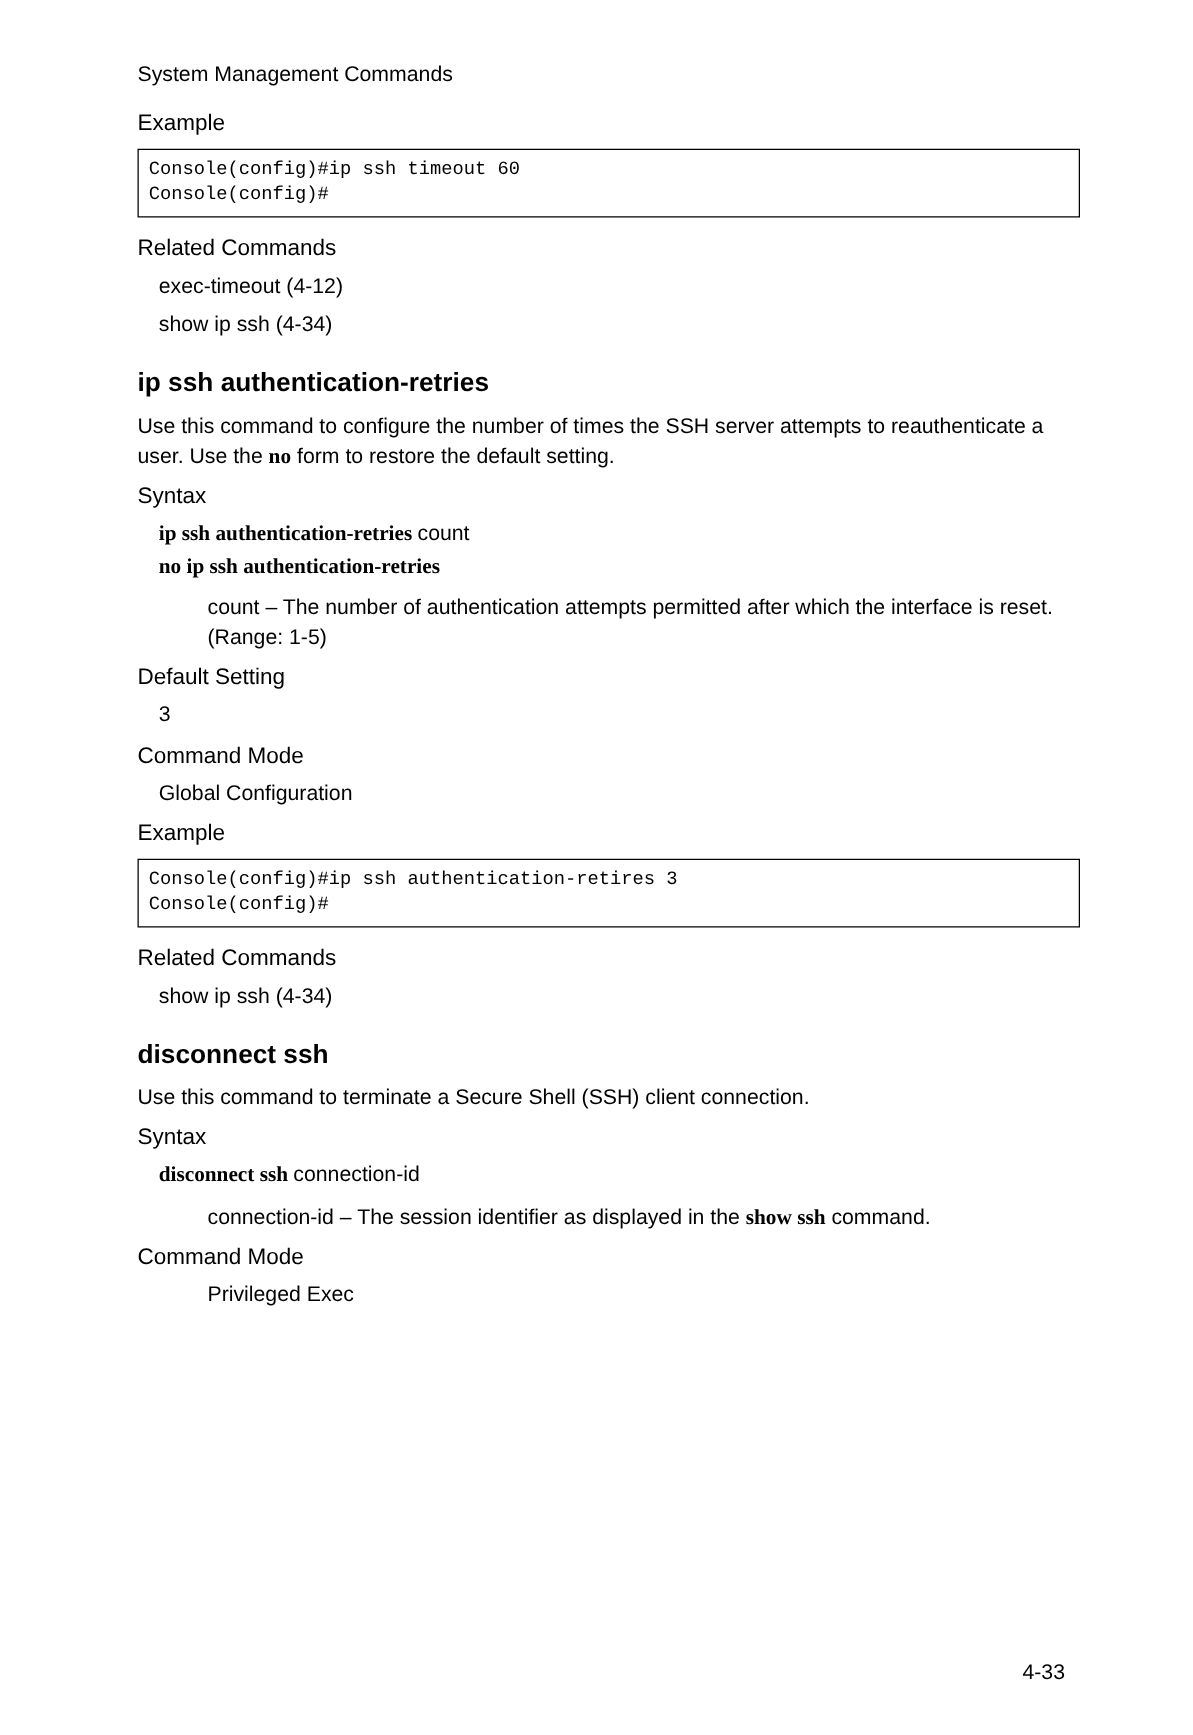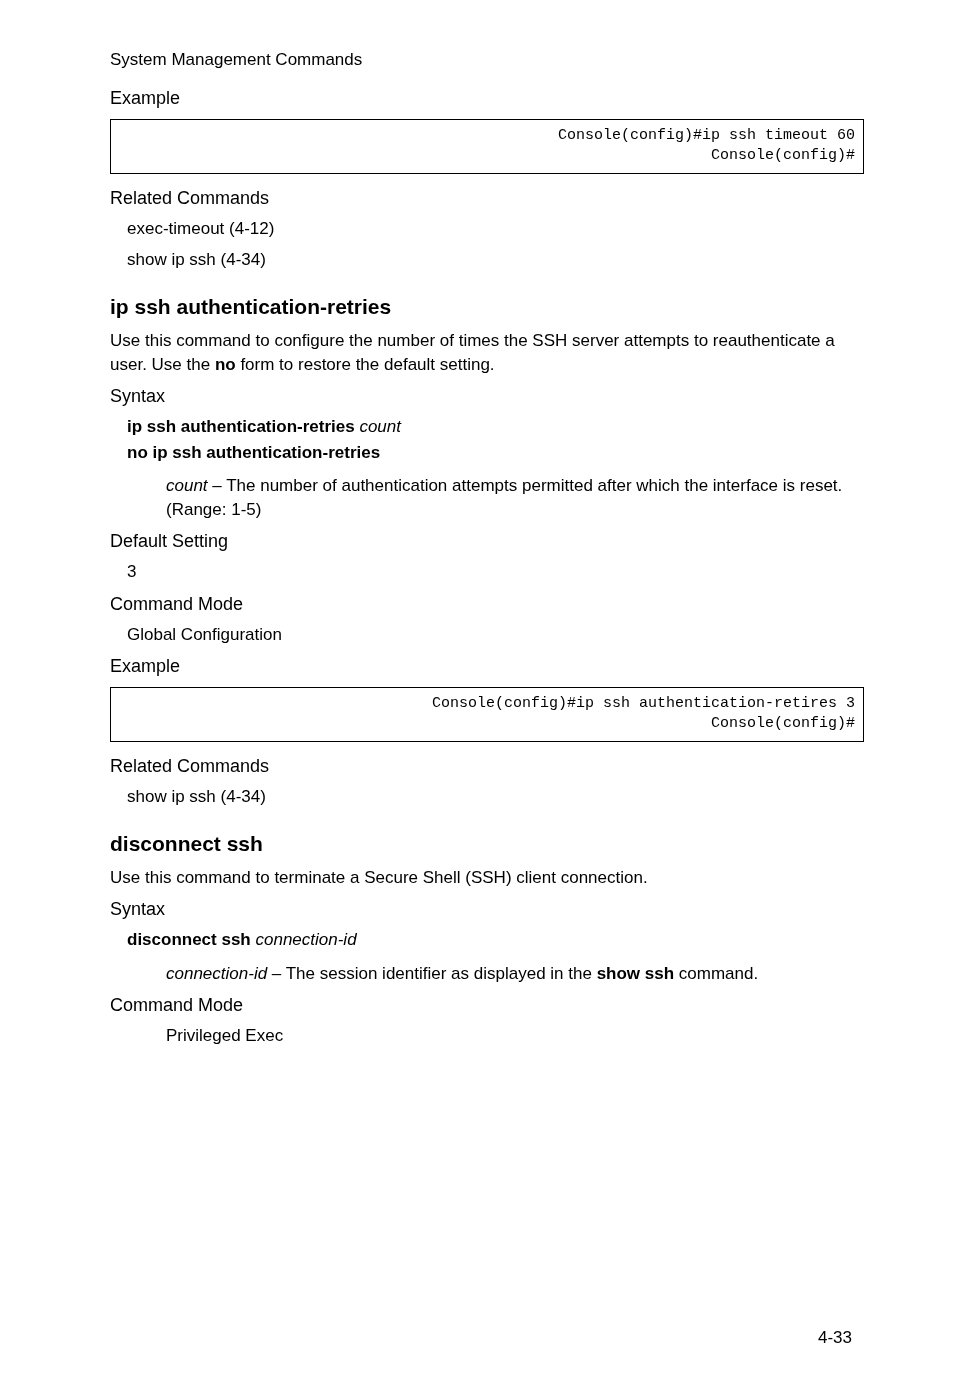--- a/index.html
+++ b/index.html
@@ -40,30 +40,29 @@
       margin-left: 56px;
     }
     .code-box {
       border: 1px solid #000;
       font-family: "Courier New", Courier, monospace;
       font-size: 15px;
       padding: 6px 8px;
       margin: 10px 0 14px 0;
       line-height: 1.35;
       white-space: pre;
-      text-align: right;
     }
     .page-num {
       position: absolute;
       bottom: 40px;
       right: 102px;
       font-size: 17px;
     }
-    .bold { font-weight: bold; }
-    .italic { font-style: italic; }
+    .bold { font-weight: bold; font-family: Liberation Serif, serif; }
+    .italic { }
     .mb-small { margin-bottom: 8px; }
   </style>
 </head>
 <body>
 
 <div class="header-right">System Management Commands</div>
 
 <div class="section-h1">Example</div>
 <div class="code-box">Console(config)#ip ssh timeout 60
 Console(config)#</div>

